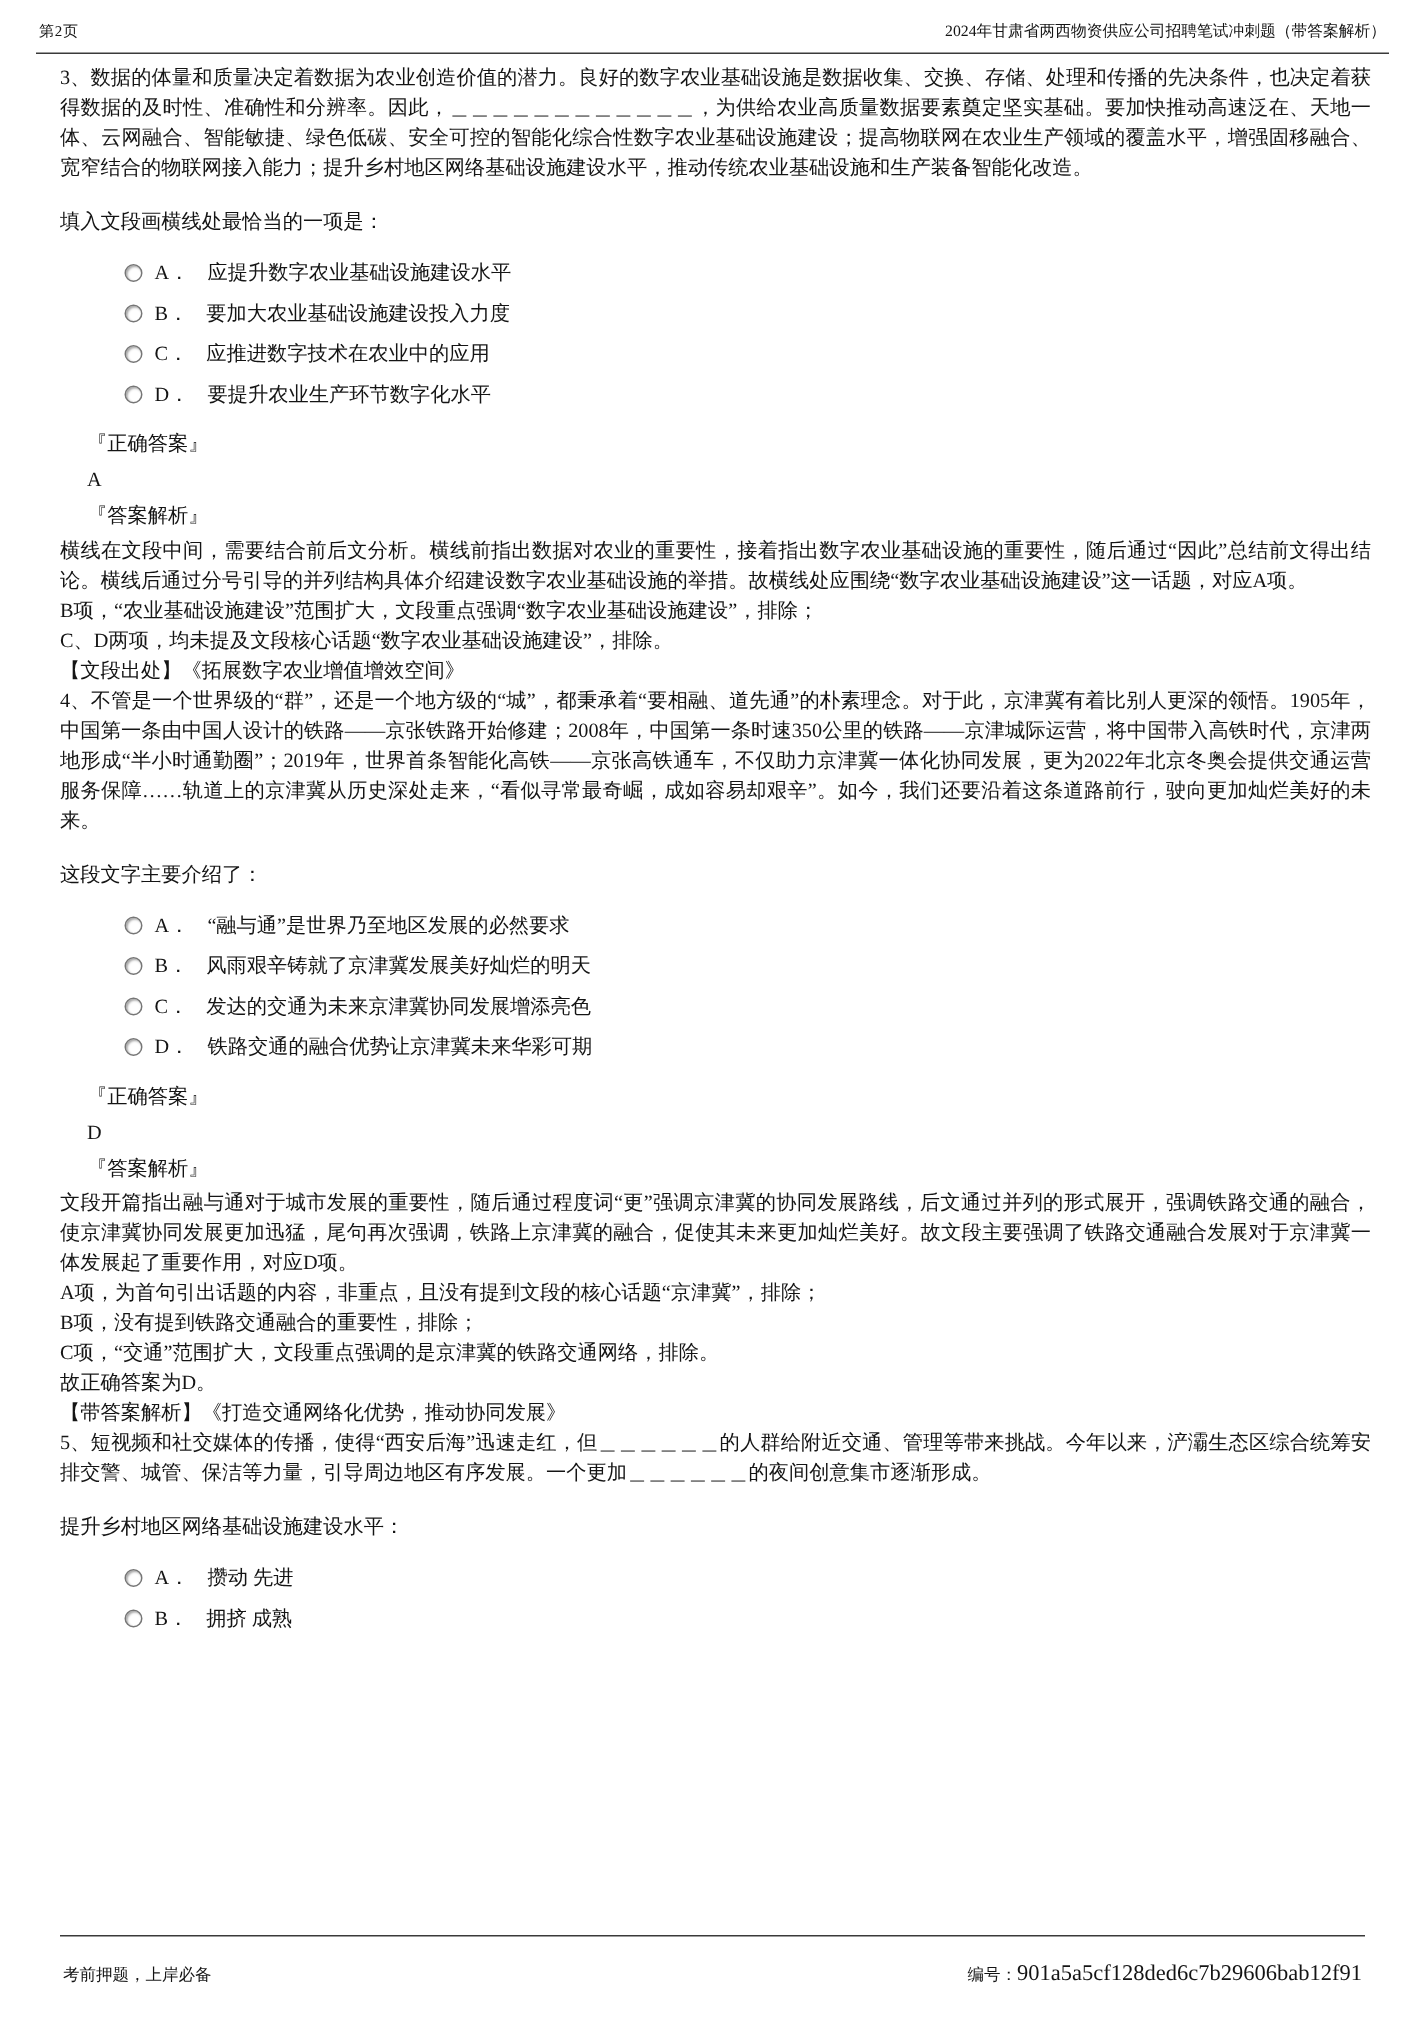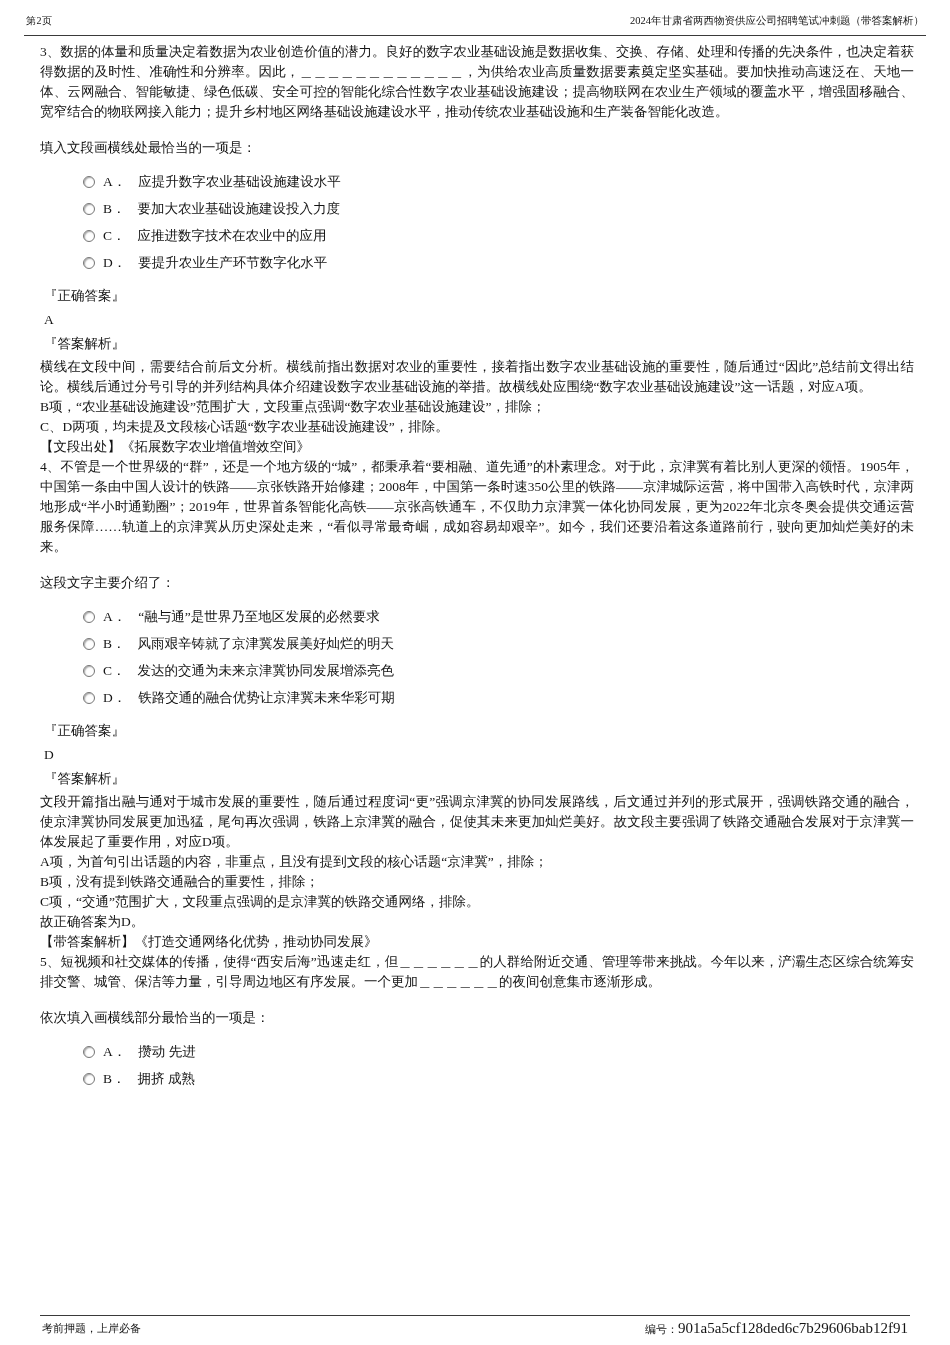--- a/index.html
+++ b/index.html
@@ -36,24 +36,24 @@
     margin: 7px 0; font-size: 13.5px; line-height: 20px;
   }
   .radio {
     flex: 0 0 10px; width: 10px; height: 10px;
     border: 1px solid #767676; border-radius: 50%;
     background: #fff;
     box-shadow: inset 1px 1px 1.5px rgba(0,0,0,.35);
     margin-right: 8px;
   }
   .opt-letter { margin-right: 12px; white-space: nowrap; }
-  .ans-line { font-size: 13.5px; line-height: 21px; margin: 3px 4px; }
+  .ans-line { font-size: 13.5px; line-height: 21px; margin: 3px 18px; }
   .ans-first { margin-top: 10px; }
   .footer {
-    position: absolute; left: 40px; right: 40px; bottom: 0; height: 30px;
+    position: absolute; left: 40px; right: 40px; bottom: 0; height: 55px;
     box-sizing: border-box;
     border-top: 1px solid #3a3a3a;
     display: flex; justify-content: space-between; align-items: center;
     padding: 0 2px 4px;
     gap: 45px;
   }
   .ft-left { font-size: 11px; }
   .ft-right { font-size: 11px; }
   .ft-right .code { font-size: 15px; }
 </style>
@@ -134,21 +134,21 @@
       <p class="para">文段开篇指出融与通对于城市发展的重要性，随后通过程度词“更”强调京津冀的协同发展路线，后文通过并列的形式展开，强调铁路交通的融合，使京津冀协同发展更加迅猛，尾句再次强调，铁路上京津冀的融合，促使其未来更加灿烂美好。故文段主要强调了铁路交通融合发展对于京津冀一体发展起了重要作用，对应D项。</p>
       <p class="para">A项，为首句引出话题的内容，非重点，且没有提到文段的核心话题“京津冀”，排除；</p>
       <p class="para">B项，没有提到铁路交通融合的重要性，排除；</p>
       <p class="para">C项，“交通”范围扩大，文段重点强调的是京津冀的铁路交通网络，排除。</p>
       <p class="para">故正确答案为D。</p>
       <p class="para">【带答案解析】《打造交通网络化优势，推动协同发展》</p>
     </section>
 
     <section>
       <p class="para">5、短视频和社交媒体的传播，使得“西安后海”迅速走红，但＿＿＿＿＿＿的人群给附近交通、管理等带来挑战。今年以来，浐灞生态区综合统筹安排交警、城管、保洁等力量，引导周边地区有序发展。一个更加＿＿＿＿＿＿的夜间创意集市逐渐形成。</p>
-      <p class="para q-prompt">依次填入画横线部分最恰当的一项是：</p>
+      <p class="para q-prompt">提升乡村地区网络基础设施建设水平：</p>
       <div class="opts">
         <div class="opt">
           <span class="radio"></span>
           <span class="opt-letter">A．</span>
           <span class="opt-text">攒动 先进</span>
         </div>
         <div class="opt">
           <span class="radio"></span>
           <span class="opt-letter">B．</span>
           <span class="opt-text">拥挤 成熟</span>

